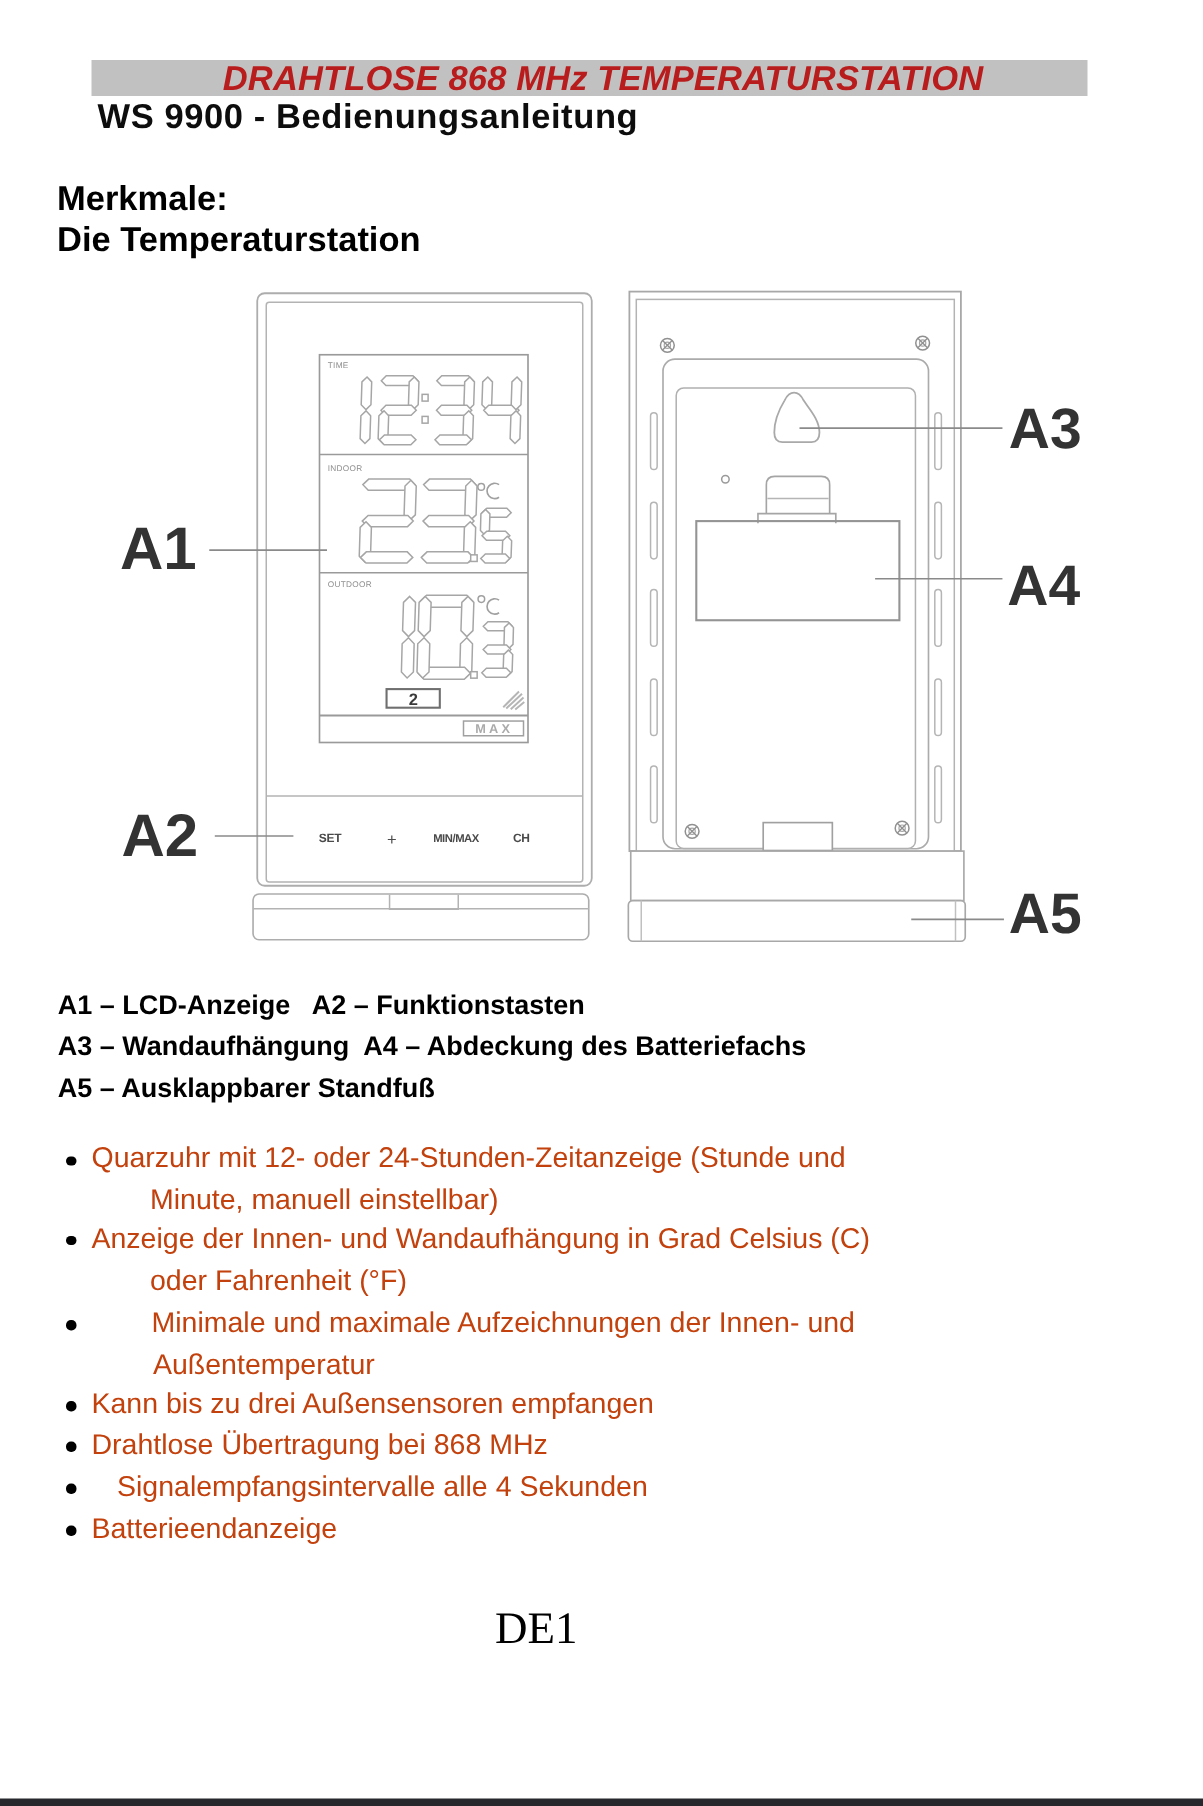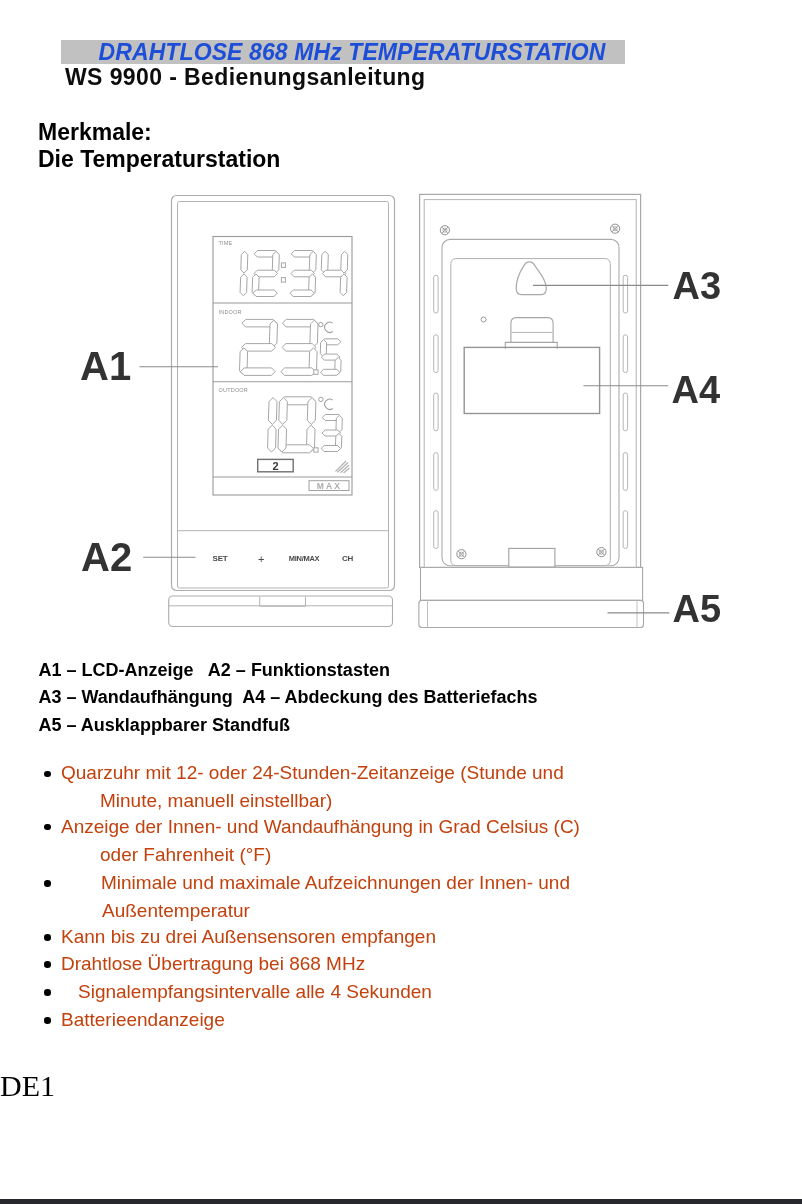--- a/index.html
+++ b/index.html
@@ -1,29 +1,29 @@
 <!DOCTYPE html>
 <html><head>
 <meta charset="utf-8">
 <style>
   html,body { margin:0; padding:0; }
   body { width:802px; height:1204px; position:relative; background:#ffffff;
          font-family:"Liberation Sans", sans-serif; overflow:hidden; }
-  .hbar { position:absolute; left:61px; top:40px; width:564px; height:24px;
+  .hbar { position:absolute; left:61px; top:40px; width:664px; height:24px;
           background:#c1c1c1; text-align:center; text-indent:18px; font-weight:bold; font-style:italic;
-          font-size:23px; line-height:24px; color:#1d4ed8; letter-spacing:0.1px; }
+          font-size:23px; line-height:24px; color:#b91c1c; letter-spacing:0.1px; }
   .sub  { position:absolute; left:61px; top:64px; width:696px; text-align:left; text-indent:4px;
           font-weight:bold; font-size:23px; line-height:26px; color:#0d0d0d; letter-spacing:0.4px; }
   .merk { position:absolute; left:38px; top:118.5px; font-weight:bold; font-size:23px;
           line-height:27.6px; color:#000; }
   .legend { position:absolute; left:38.5px; top:657px; font-weight:bold; font-size:18px;
           line-height:27.3px; color:#000; white-space:pre; }
   .bl   { position:absolute; font-size:19px; line-height:28px; color:#c2410c; white-space:pre; }
   .dot  { position:absolute; width:6.6px; height:6.6px; border-radius:50%; background:#000; }
-  .pageno { position:absolute; left:0; top:1069px; width:715px; 
+  .pageno { position:absolute; left:0; top:1069px; width:715px; text-align:center;
           font-family:"Liberation Serif", serif; font-size:30px; color:#000; }
   .bbar { position:absolute; left:0; top:1199px; width:802px; height:5px; background:#26282d; }
   svg text { font-family:"Liberation Sans", sans-serif; }
 </style>
 </head>
 <body>
 
 <div class="hbar">DRAHTLOSE 868 MHz TEMPERATURSTATION</div>
 
 <div class="sub">WS 9900 - Bedienungsanleitung</div>

